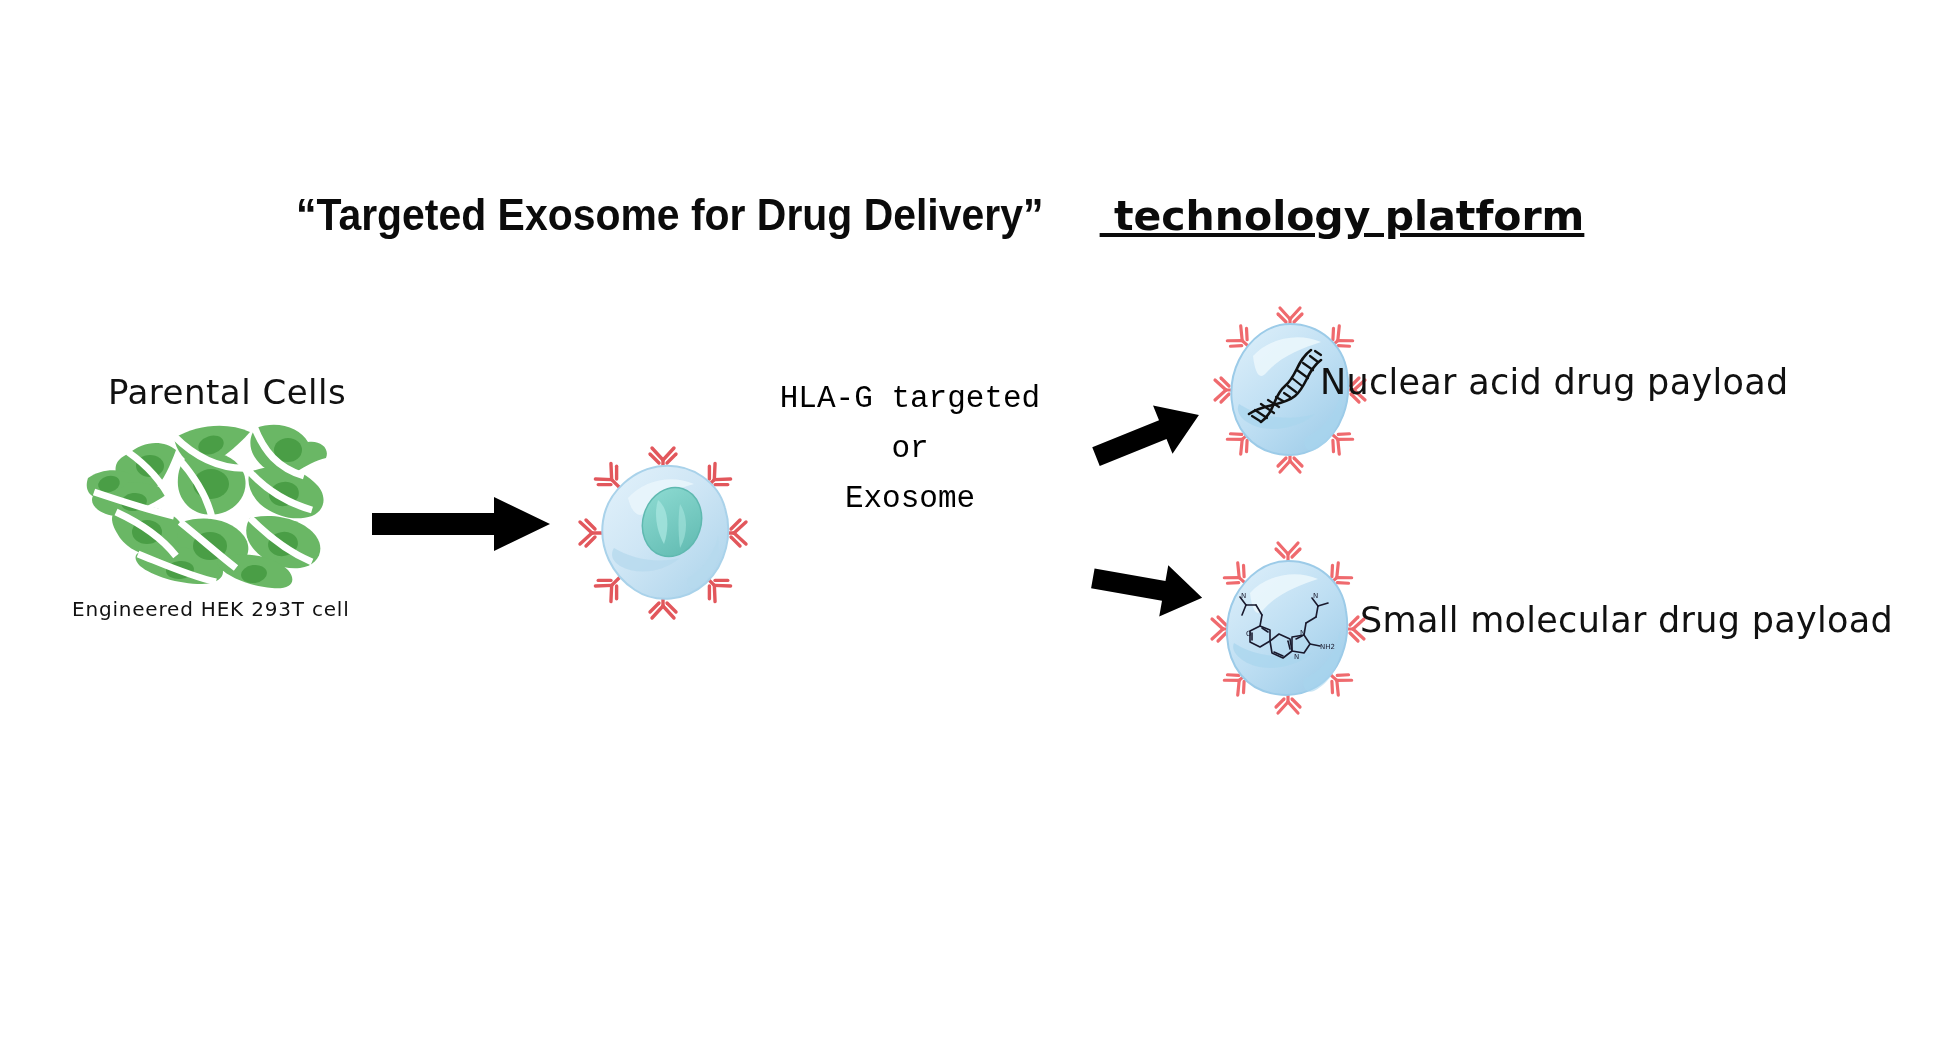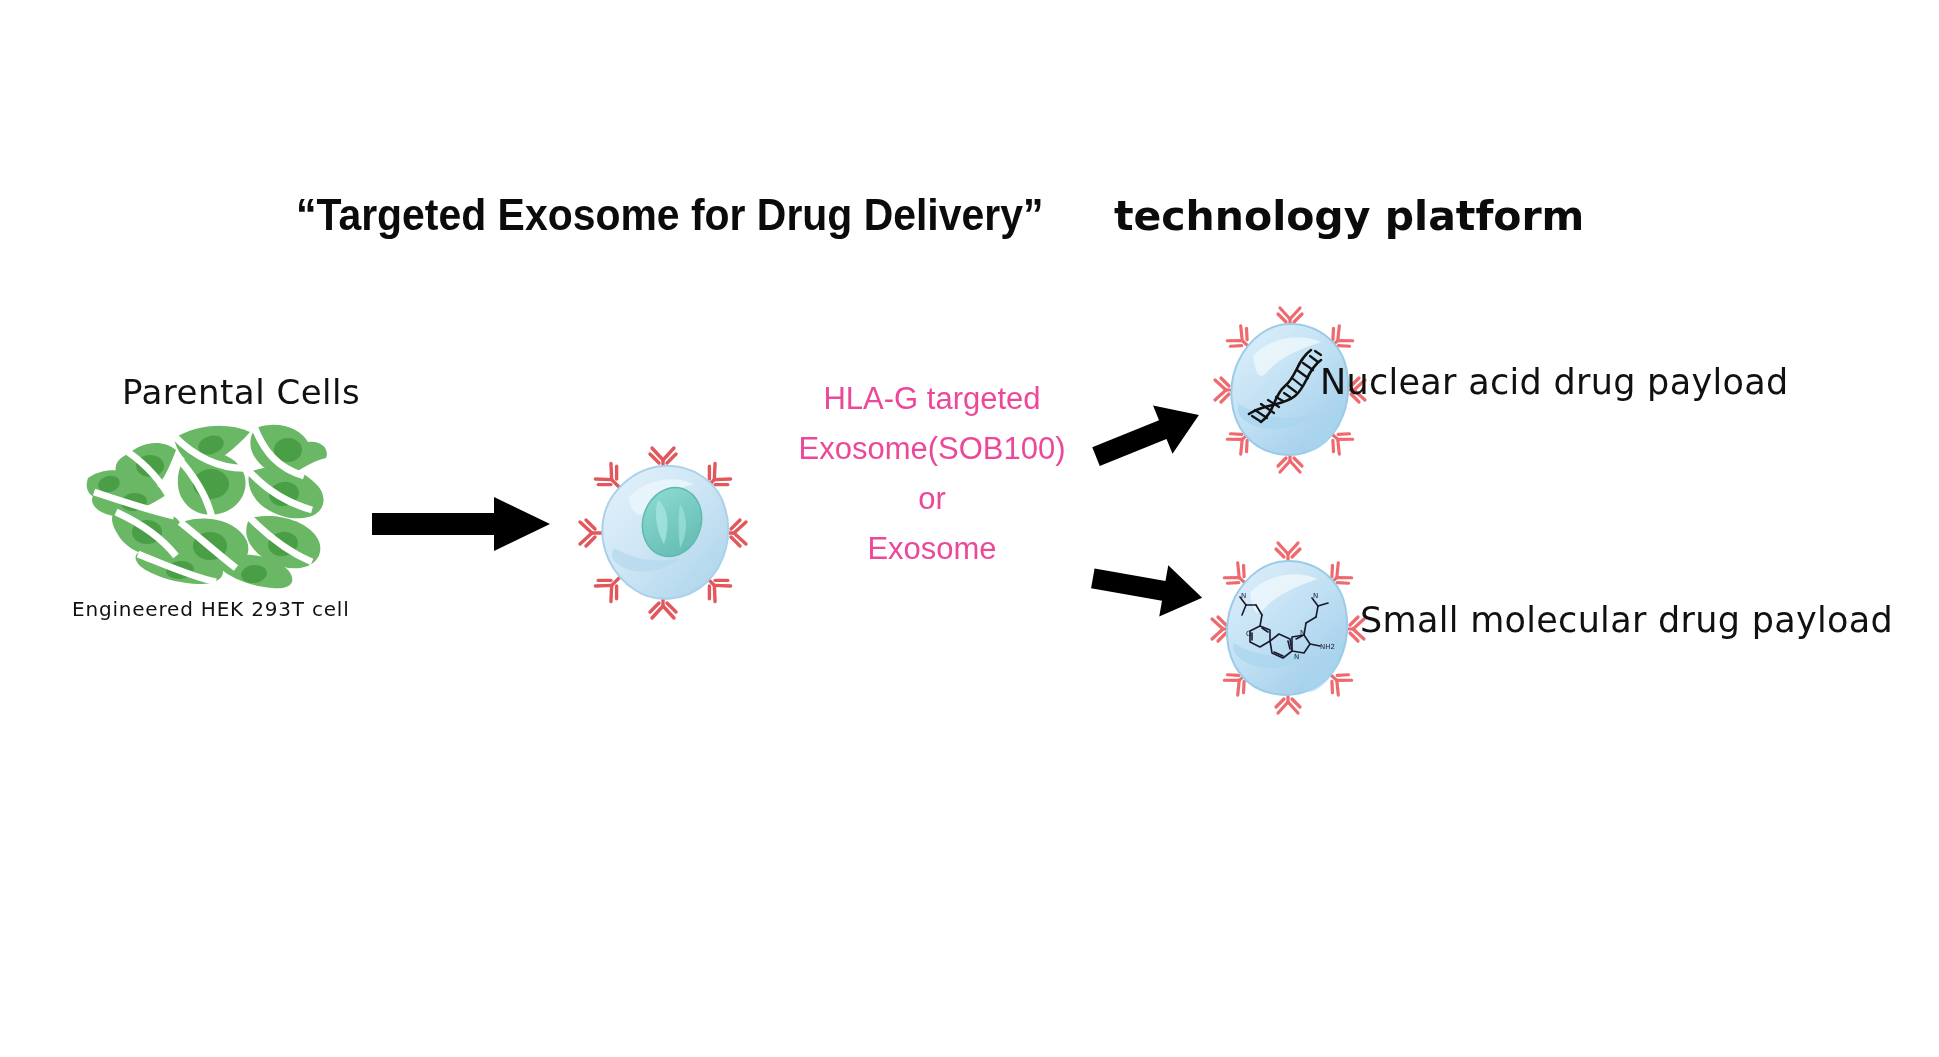--- a/index.html
+++ b/index.html
@@ -26,20 +26,21 @@
     top: 188px;
     width: 1340px;
     height: 54px;
     font-family: "Liberation Sans", sans-serif;
     font-weight: bold;
     font-size: 44px;
     line-height: 54px;
     letter-spacing: 0px;
     color: #0b0b0b;
     white-space: nowrap;
+    text-decoration: underline;
   }
   #title .quoted {
     font-family: "Liberation Sans", sans-serif;
     font-weight: bold;
     font-stretch: condensed;
     transform: scaleX(0.93);
     display: inline-block;
     transform-origin: left center;
   }
   #title .tail {
@@ -51,21 +52,21 @@
   
   .plain-label {
     position: absolute;
     font-family: "DejaVu Sans", sans-serif;
     font-weight: 400;
     color: #111111;
     white-space: nowrap;
   }
 
   #label-parental-cells {
-    left: 122px;
+    left: 108px;
     top: 372px;
     font-size: 34px;
     letter-spacing: 0.5px;
   }
   #label-hek {
     left: 72px;
     top: 597px;
     font-size: 20px;
     letter-spacing: 0.8px;
   }
@@ -78,28 +79,28 @@
   #label-small-mol {
     left: 1360px;
     top: 600px;
     font-size: 35px;
     letter-spacing: 0.3px;
   }
 
   
   #middle-text {
     position: absolute;
-    left: 772px;
+    left: 750px;
     top: 374px;
     width: 320px;
     text-align: center;
-    font-family: Liberation Sans, sans-serif;
+    font-family: Liberation Mono, monospace;
     font-size: 31px;
     line-height: 50px;
-    color: #ec4899;
+    color: #000000;
   }
   #middle-text div { white-space: nowrap; }
 
   
   .art { position: absolute; }
 
   #cell-cluster { left: 78px; top: 418px; width: 290px; height: 170px; }
   #exosome-main { left: 568px; top: 438px; width: 190px; height: 190px; }
   #exosome-na   { left: 1205px; top: 300px; width: 170px; height: 180px; }
   #exosome-sm   { left: 1200px; top: 535px; width: 175px; height: 185px; }
@@ -266,21 +267,20 @@
       <path d="M120 140 C134 132 146 116 150 98 C154 118 146 140 128 150 C122 152 118 148 120 140 Z" fill="#b7daee" opacity="0.7"></path>
 
       <ellipse cx="104" cy="84" rx="29" ry="35" transform="rotate(18 104 84)" fill="url(#nucGradA)" stroke="#5fb9b0" stroke-width="1.5"></ellipse>
       <path d="M90 62 C100 70 102 88 96 106 C88 92 86 74 90 62 Z" fill="#a6e5de" opacity="0.8"></path>
       <path d="M112 66 C120 78 120 96 112 110 C110 94 110 78 112 66 Z" fill="#a6e5de" opacity="0.6"></path>
     </svg>
   </div>
 
   <div id="middle-text">
     <div>HLA-G targeted</div>
-    <div>Exosome(SOB100)</div>
     <div>or</div>
     <div>Exosome</div>
   </div>
 
   <div class="art" id="arrow-up">
     <svg viewBox="0 0 115 80" width="115" height="80" xmlns="http://www.w3.org/2000/svg">
       <g transform="rotate(-22 57 40)">
         <path d="M2 30 L74 30 L74 14 L113 40 L74 66 L74 50 L2 50 Z" fill="#000000"></path>
       </g>
     </svg>

